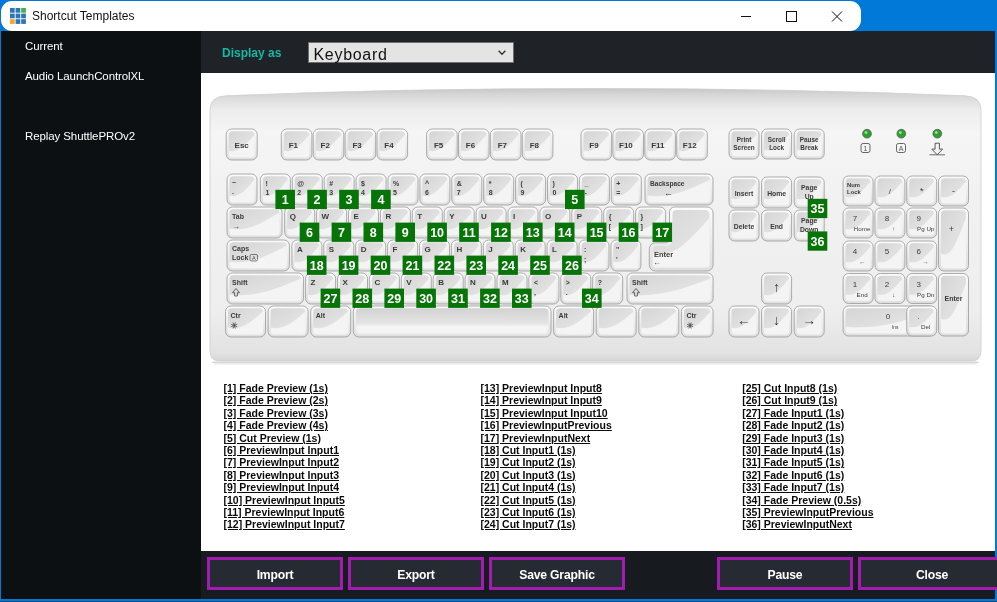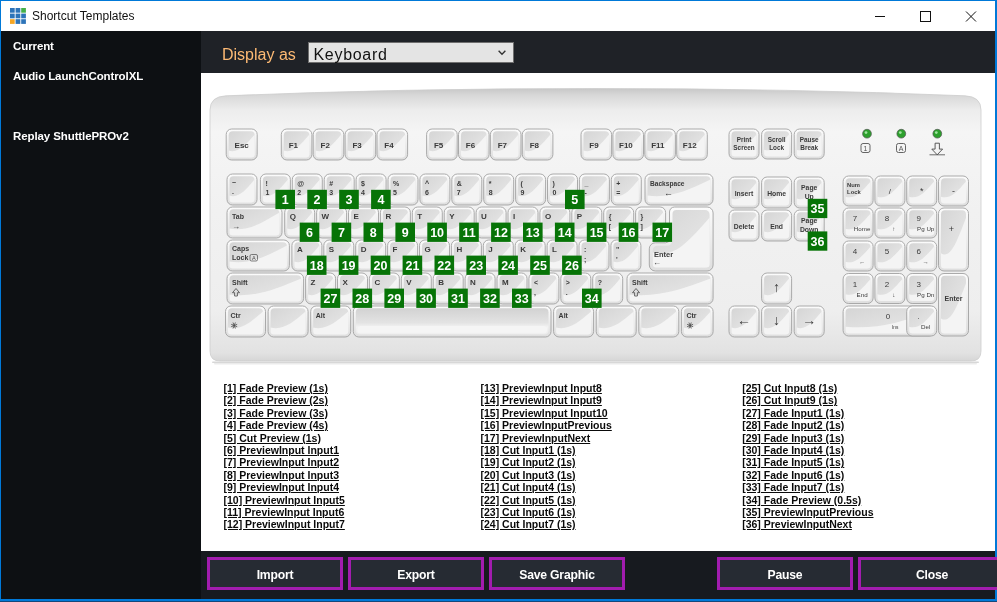--- a/index.html
+++ b/index.html
@@ -1,23 +1,23 @@
 <!DOCTYPE html>
 <html><head>
 <meta charset="utf-8">
 <style>
 * { margin:0; padding:0; box-sizing:border-box; }
 html,body { width:997px; height:602px; overflow:hidden; font-family:"Liberation Sans", sans-serif; }
 #win { position:absolute; left:0; top:0; width:997px; height:602px; background:#0079d8; }
-#title { position:absolute; left:1px; top:1px; width:994px; height:30px; background:#ffffff; }
+#title { position:absolute; left:1px; top:1px; width:860px; height:30px; background:#ffffff;border-radius:11px; }
 #title .txt { position:absolute; left:31px; top:8px; font-size:12px; color:#111; }
 #sidebar { position:absolute; left:1px; top:31px; width:200px; height:568px; background:#0d1013; }
-.sitem { position:absolute; left:0; width:200px; height:30px; color:#fff; font-size:11.5px; font-weight:700; line-height:30px; padding-left:12px; letter-spacing:-0.1px; }
+.sitem { position:absolute; left:0; width:200px; height:30px; color:#fff; font-size:11.5px; font-weight:400; line-height:30px; padding-left:24px; letter-spacing:-0.1px; }
 #dispbar { position:absolute; left:201px; top:31px; width:794px; height:42px; background:#1f2227; }
-#dispbar .lbl { position:absolute; left:21px; top:15px; font-size:16px; font-weight:400; color:#fdba74; }
+#dispbar .lbl { position:absolute; left:21px; top:15px; font-size:12px; font-weight:700; color:#14b8a6; }
 #combo { position:absolute; left:107px; top:10.5px; width:206px; height:21px; background:#e4e4e4; border:1px solid #6f6f6f; }
 #combo .t { position:absolute; left:4.5px; top:3px; font-size:16px; letter-spacing:0.7px; color:#111; }
 #combo .arr { position:absolute; right:6px; top:5px; width:10px; height:9px; }
 #content { position:absolute; left:201px; top:73px; width:794px; height:478px; background:#ffffff; }
 .lcol { position:absolute; top:309px; font-size:10.5px; font-weight:700; color:#0a0a0a; line-height:12.4px; white-space:nowrap;text-decoration:underline; }
 #strip { position:absolute; left:201px; top:551px; width:794px; height:48px; background:#171a1f; }
 .btn { position:absolute; top:6px; height:33px; background:#262b33; border:3px solid #a21caf; color:#fff; font-size:12.2px; font-weight:700; text-align:center; line-height:31px; letter-spacing:-0.2px; }
 </style>
 </head>
 <body>

